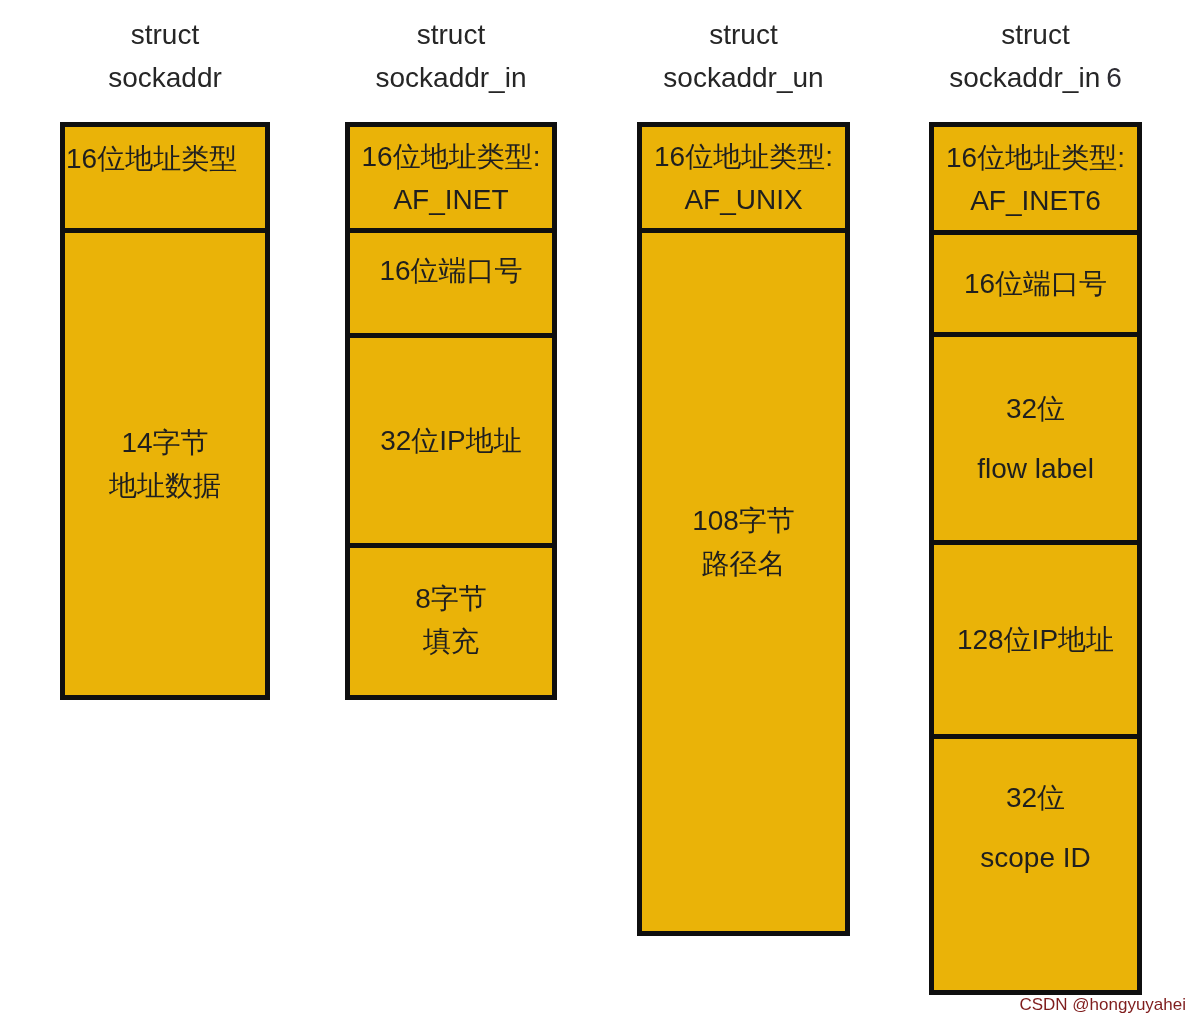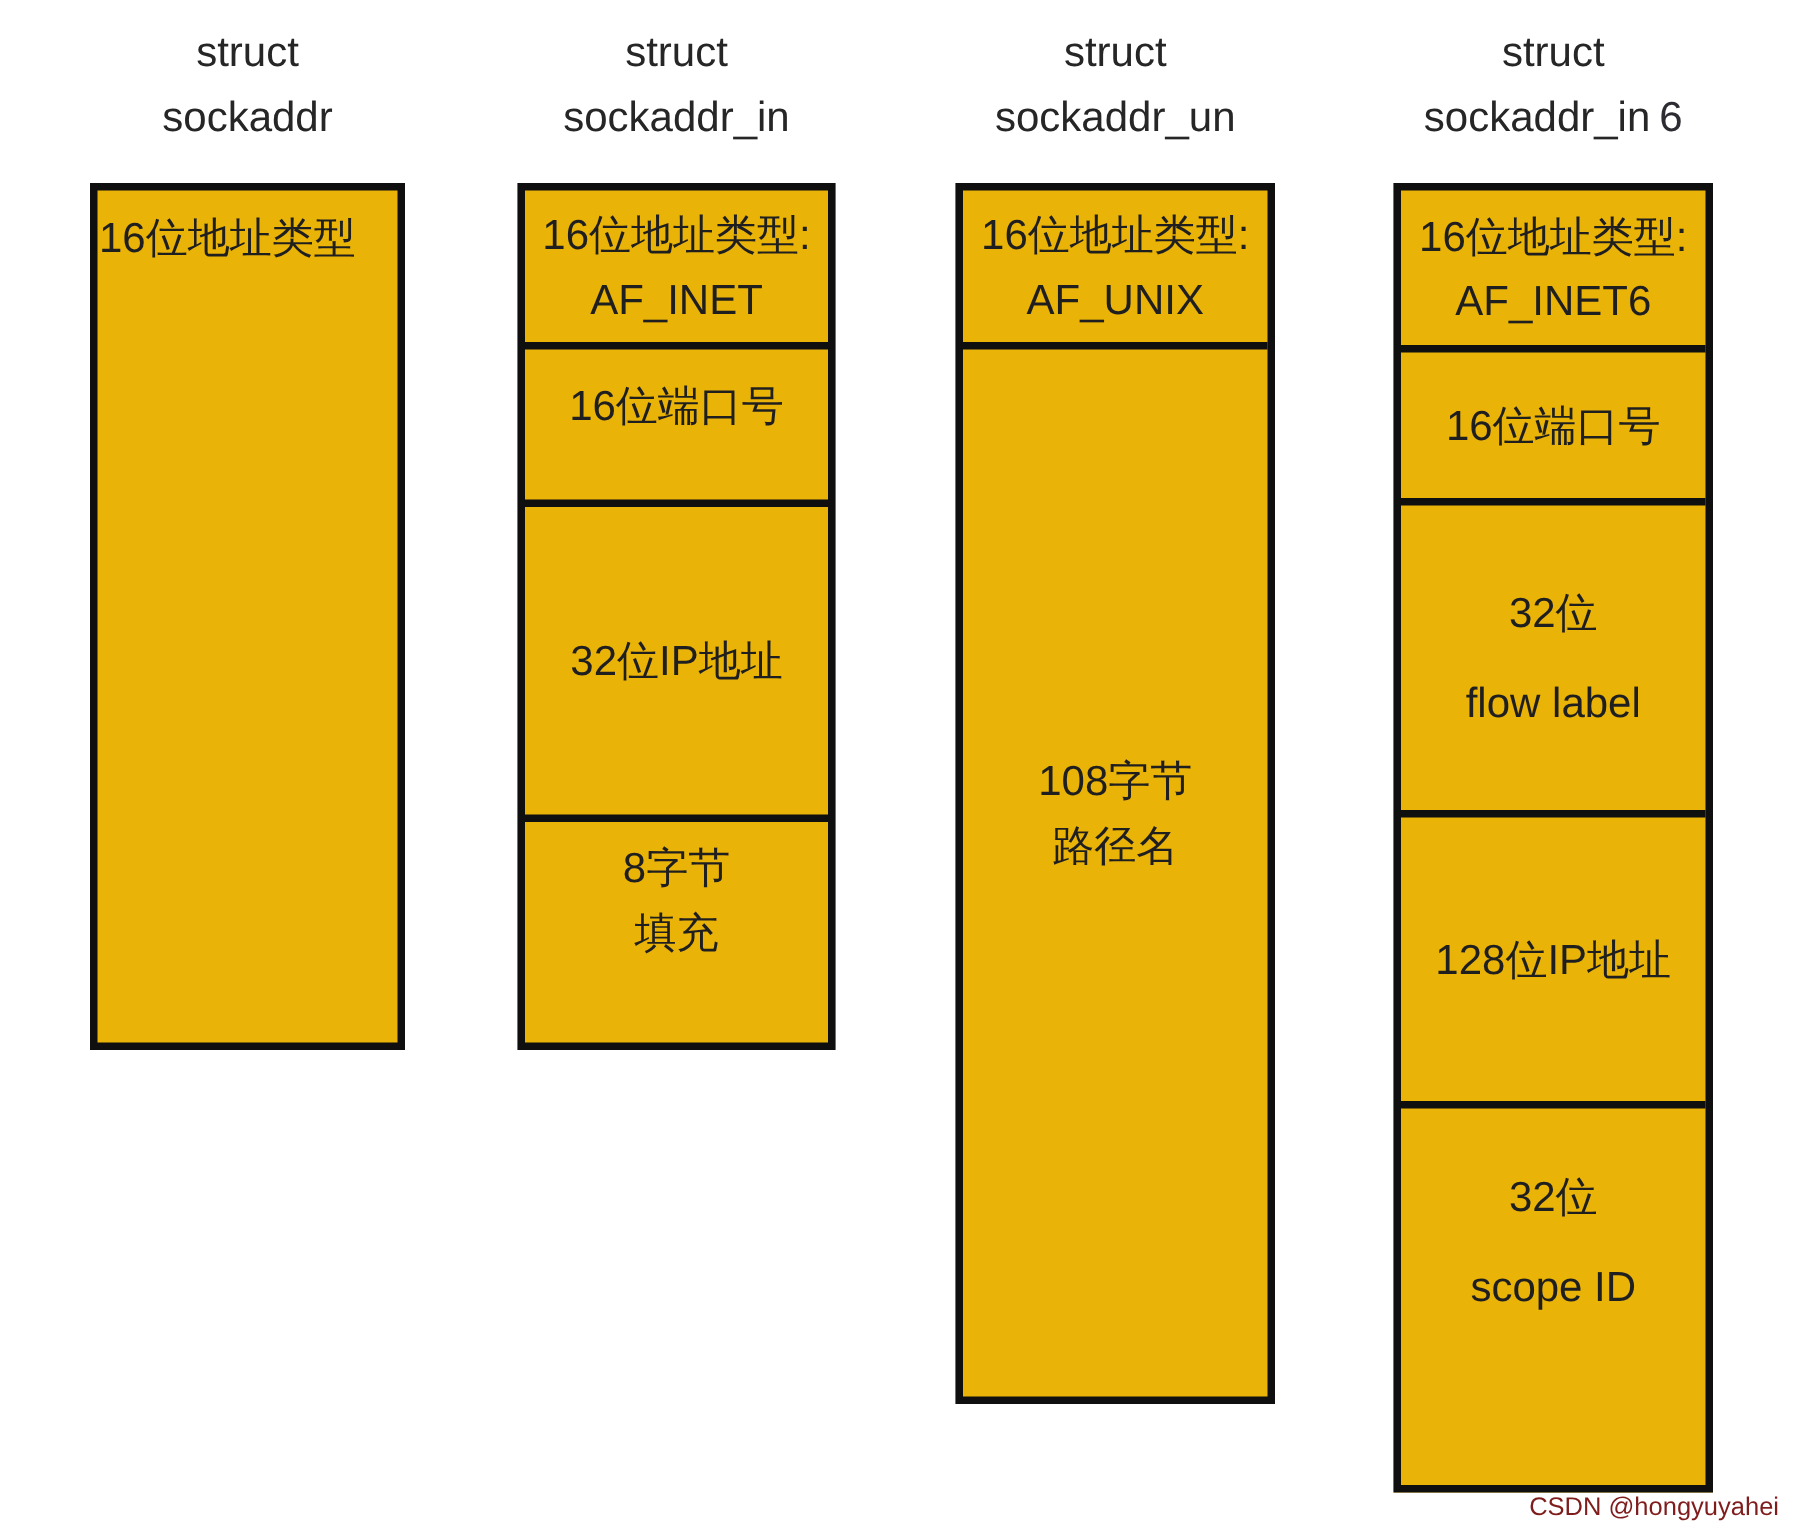--- a/index.html
+++ b/index.html
@@ -60,21 +60,21 @@
     white-space: nowrap;
   }
   
   .cell--topleft {
     align-items: flex-start;
     justify-content: flex-start;
     padding: 10px 0 0 1px;
     text-align: left;
   }
   .cell--liftSmall { padding-bottom: 26px; }
-  .cell--liftMed   { padding-bottom: 44px; }
+  .cell--liftMed   { padding-bottom: 32px; justify-content: flex-end; }
   .cell--liftBig   { padding-bottom: 81px; }
   .cell--spread    { line-height: 60px; }
   
   #col-sockaddr      { left: 60px;  width: 210px; }
   #col-sockaddr-in   { left: 345px; width: 212px; }
   #col-sockaddr-un   { left: 637px; width: 213px; }
   #col-sockaddr-in6  { left: 929px; width: 213px; }
   #col-sockaddr .box,
   #col-sockaddr-in .box,
   #col-sockaddr-un .box,
@@ -99,20 +99,24 @@
 <div id="page">
 
   <div class="col" id="col-sockaddr">
     <div class="col-title">
       <div class="line">struct</div>
       <div class="line">sockaddr</div>
     </div>
     <div class="box">
       <div class="cell cell--topleft" style="height:101px">
         <div class="line">16位地址类型</div>
+      </div>
+      <div class="cell" style="height:467px">
+        <div class="line">14字节</div>
+        <div class="line">地址数据</div>
       </div>
     </div>
   </div>
 
   <div class="col" id="col-sockaddr-in">
     <div class="col-title">
       <div class="line">struct</div>
       <div class="line">sockaddr_in</div>
     </div>
     <div class="box">

